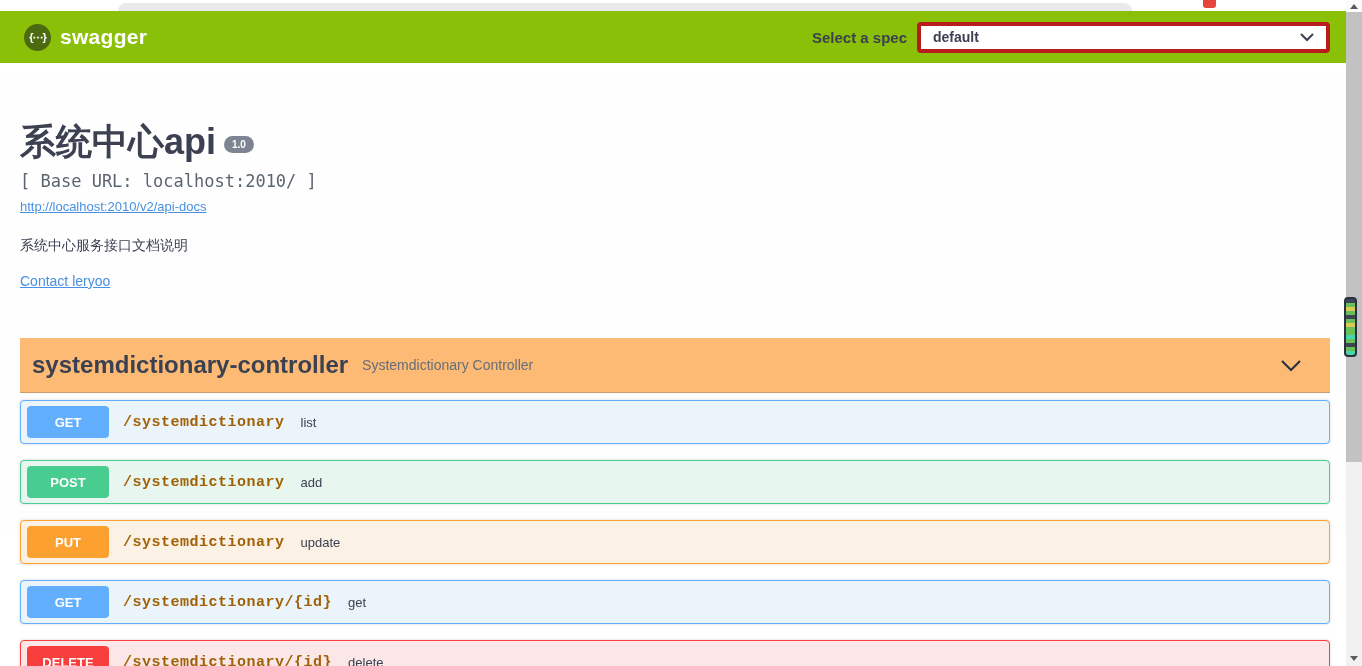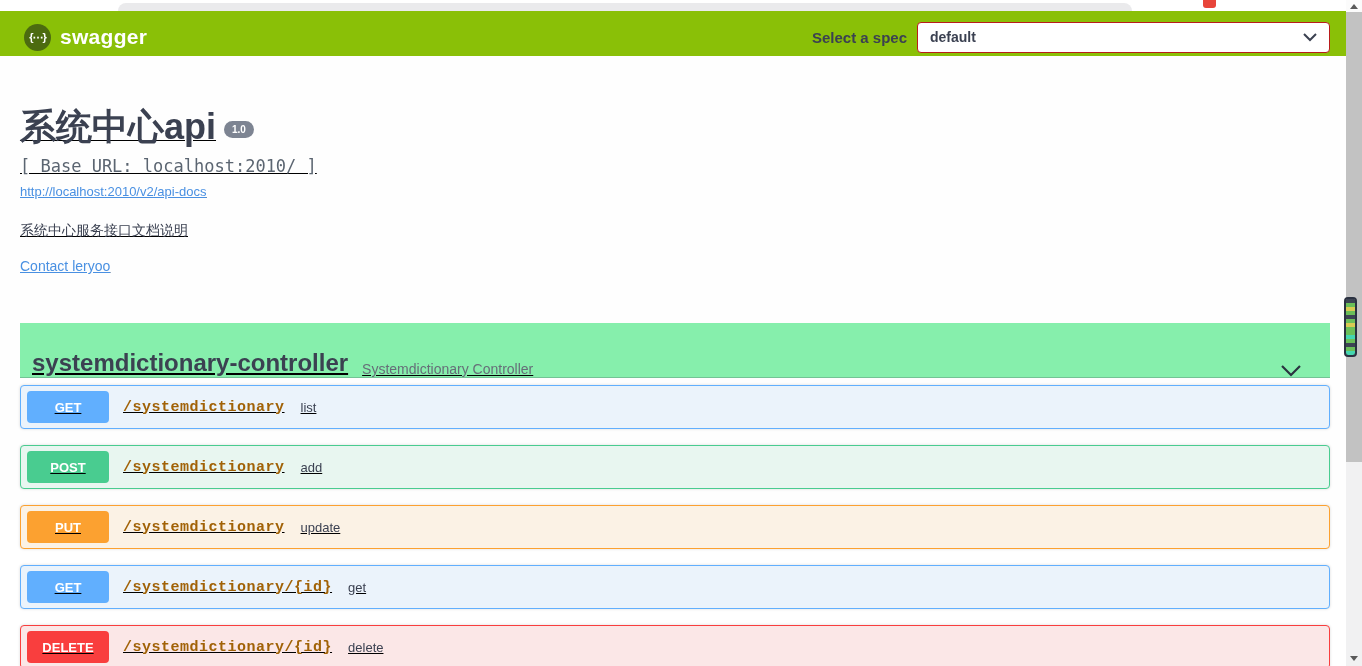--- a/index.html
+++ b/index.html
@@ -16,43 +16,43 @@
   
   .topbar { position:absolute; top:11px; left:0; width:1346px; height:52px; background:#8ac007;
             display:flex; align-items:center; padding:0 16px 0 24px; }
   .logo { display:flex; align-items:center; }
   .logo-circle { width:27px; height:27px; border-radius:50%; background:#4c6b10; color:#fff;
                  display:flex; align-items:center; justify-content:center;
                  font-size:11px; font-weight:bold; letter-spacing:-1px; }
   .brand { color:#fff; font-size:21px; font-weight:bold; margin-left:9px; letter-spacing:0.3px; }
   .spec-wrap { margin-left:auto; display:flex; align-items:center; }
   .spec-label { color:#3b4151; font-weight:bold; font-size:15px; margin-right:10px; }
-  .spec-select { width:413px; height:31px; background:#fff; border:1px solid #b91c1c; border-radius:4px;
+  .spec-select { width:413px; height:31px; background:#fff; border:4px solid #b91c1c; border-radius:4px;
                  display:flex; align-items:center; padding:0 12px; cursor:pointer; }
   .spec-select span { font-size:14px; font-weight:bold; color:#3b4151; }
   .spec-select svg { margin-left:auto; }
 
   
-  .page { position:absolute; top:56px; left:0; width:1346px; height:464px; background:#fefefe;text-decoration:underline; }
+  .page { position:absolute; top:71px; left:0; width:1346px; height:464px; background:#fefefe; }
   .main { margin:0 16px 0 20px; }
 
   .info { padding-top:49px; }
   .api-title { font-size:36px; line-height:44px; font-weight:bold; color:#3b4151; }
   .version-badge { display:inline-block; vertical-align:super; background:#7d8492; color:#fff;
                    font-size:10px; font-weight:bold; padding:3px 8px; border-radius:50px; margin-left:8px; }
   .base-url { margin-top:7px; font-family:"DejaVu Sans Mono", monospace; font-size:17px; color:#5b6571; }
   .api-docs-link { margin-top:6px; }
   .api-docs-link a, .contact a { color:#4990e2; font-size:13px; text-decoration:underline; cursor:pointer; }
   .description { margin-top:22px; font-size:14px; color:#3b4151; }
   .contact { margin-top:17px; }
   .contact a { font-size:14px; }
 
   
-  .tag-section { margin-top:48px; height:55px; background:#86efac; border-bottom:1px solid rgba(59,65,81,.25);
-                 display:flex; align-items:flex-end; padding:0 28px 0 12px; cursor:pointer; }
+  .tag-section { margin-top:48px; height:55px; background:#fdba74; border-bottom:1px solid rgba(59,65,81,.25);
+                 display:flex; align-items:center; padding:0 28px 0 12px; cursor:pointer; }
   .tag-name { font-size:24px; font-weight:bold; color:#3b4151; }
   .tag-desc { font-size:14px; color:#666e78; margin-left:14px; }
   .tag-section svg { margin-left:auto; }
 
   
   .opblocks { margin-top:7px; }
   .opblock { height:44px; border-radius:4px; border:1px solid; margin-bottom:16px;
              display:flex; align-items:center; padding:0 10px 0 6px;
              box-shadow:0 0 3px rgba(0,0,0,.15); cursor:pointer; }
   .method { min-width:82px; height:32px; border-radius:4px; color:#fff; font-size:13px; font-weight:bold;

